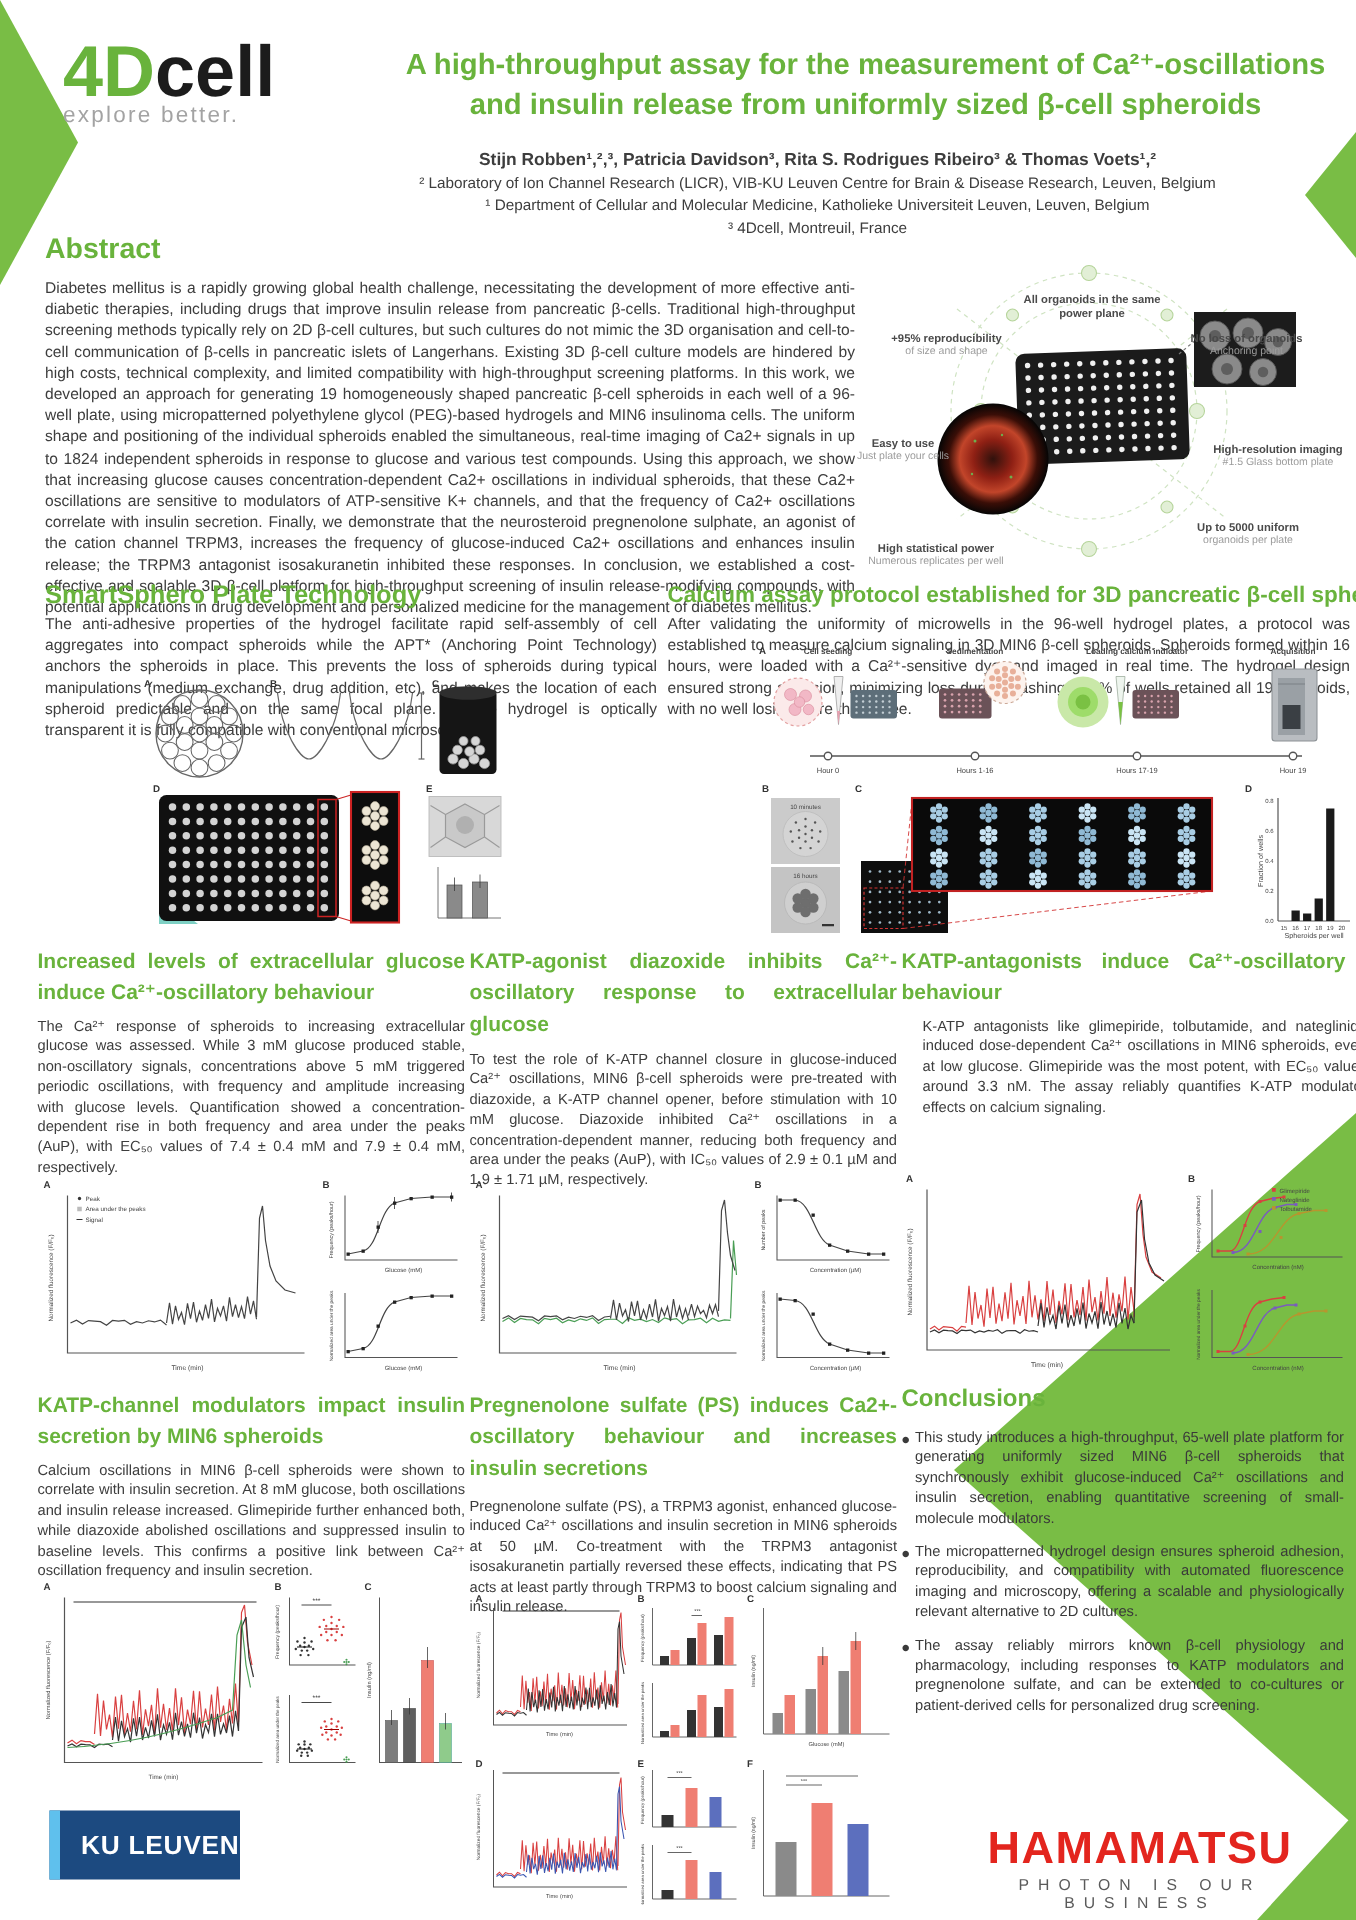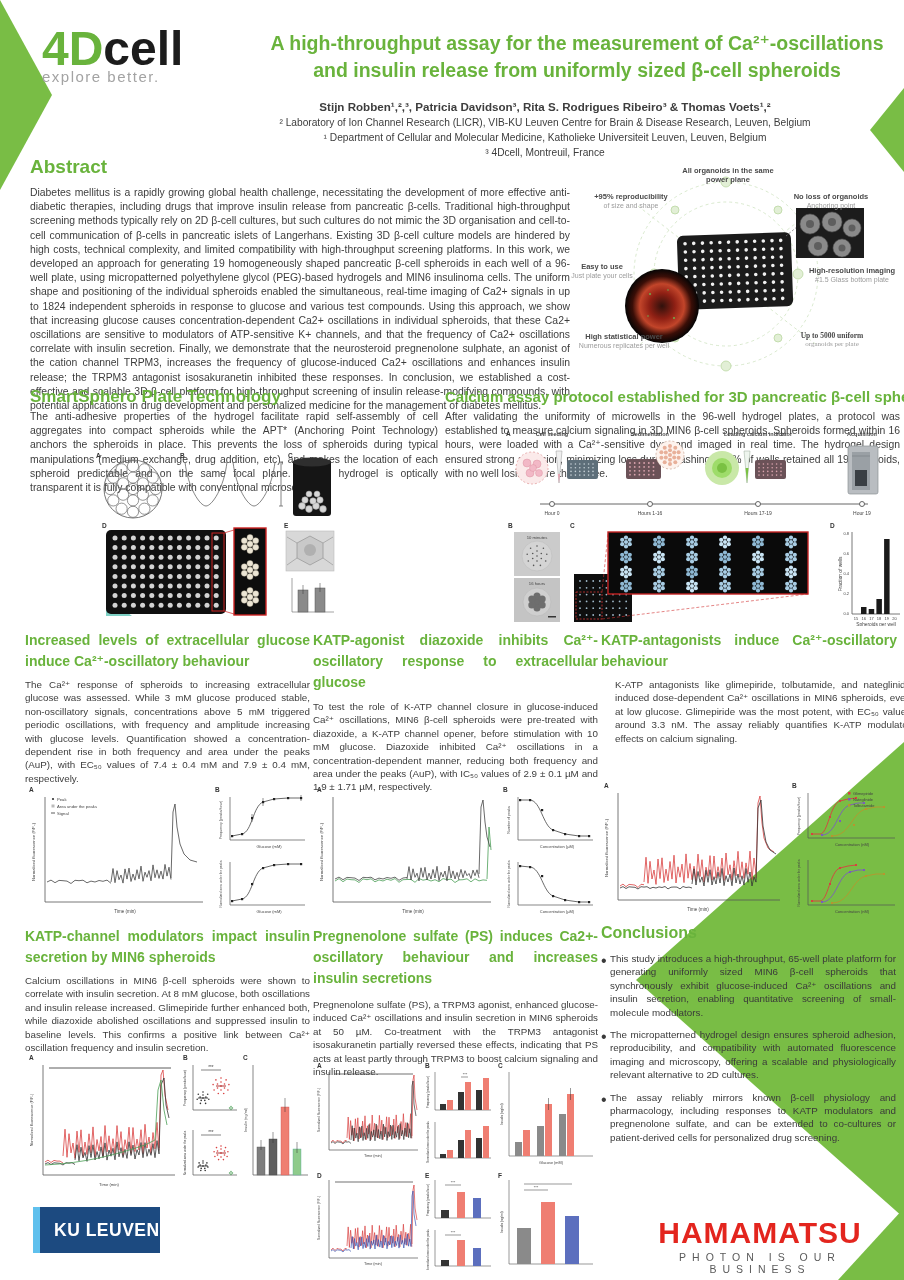--- a/index.html
+++ b/index.html
@@ -9,21 +9,21 @@
   .z{position:absolute;z-index:1;}
   .h-green{color:#69b33c;font-weight:bold;margin:0;}
   .body-txt{text-align:justify;color:#3d3d3d;}
   .logo-4d{color:#69b33c;font-weight:bold;}
   .logo-cell{color:#1c1c1c;font-weight:bold;}
   .tagline{color:#a3a3a3;letter-spacing:1.5px;font-size:15px;margin-top:-4px;}
   .title{color:#69b33c;font-weight:bold;font-size:19.5px;line-height:27px;text-align:center;}
   .authors{text-align:center;color:#3d3d3d;}
   .authors .names{font-size:11.6px;font-weight:bold;margin-bottom:2px;}
   .authors .affil{font-size:10.2px;line-height:15px;}
-  .diag-label{position:absolute;font-size:7.5px;line-height:9px;text-align:center;}
+  .diag-label{position:absolute;font-size:7.5px;line-height:9px;text-align:center;margin-top:29px;}
   .diag-label .t{font-weight:bold;color:#4a4a4a;display:block;}
   .diag-label .s{color:#9b9b9b;font-size:7px;display:block;}
   .diag-label.all-bold .s{color:#4a4a4a;font-weight:bold;font-size:7.5px;}
   .sec-h{font-size:14px;line-height:21px;text-align:justify;}
   .sec-h.big{font-size:17px;line-height:22px;text-align:left;}
   .sec-h.nowrap{white-space:nowrap;font-size:15px;}
   .sec-b{font-size:9.8px;line-height:13.4px;}
   .sec-b.big{font-size:10.4px;line-height:14.2px;}
   .bullet-item{display:flex;margin-bottom:9px;}
   .bullet-item .dot{width:9px;flex:none;color:#3a3a3a;}
@@ -239,21 +239,21 @@
         <span class="s">Just plate your cells</span>
     </div>
     <div class="diag-label" style="left:242px;top:100px;width:104px;">
       <span class="t">High-resolution imaging</span>
         <span class="s">#1.5 Glass bottom plate</span>
     </div>
     <div class="diag-label" style="left:6px;top:166px;width:120px;">
       <span class="t">High statistical power</span>
         <span class="s">Numerous replicates per well</span>
     </div>
-    <div class="diag-label" style="left:222px;top:165px;width:104px;font-family:Liberation Serif, serif;">
+    <div class="diag-label" style="left:222px;top:152px;width:104px;">
       <span class="t">Up to 5000 uniform</span>
         <span class="s">organoids per plate</span>
     </div>
   </div>
 
   <h2 class="z h-green sec-h big" style="left:30px;top:386px;width:410px;">SmartSphero Plate Technology</h2>
   <div class="z body-txt sec-b big" style="left:30px;top:410px;width:408px;">The anti-adhesive properties of the hydrogel facilitate rapid self-assembly of cell aggregates into compact spheroids while the APT* (Anchoring Point Technology) anchors the spheroids in place. This prevents the loss of spheroids during typical manipulations (medium exchange, drug addition, etc), and makes the location of each spheroid predictable and on the same focal plane. As the hydrogel is optically transparent it is fully compatible with conventional microscopy.</div>
 
   <svg class="z" style="left:88px;top:448px;" width="252" height="172" viewBox="0 0 252 172">
     <text class="pl" x="8" y="10">A</text>

